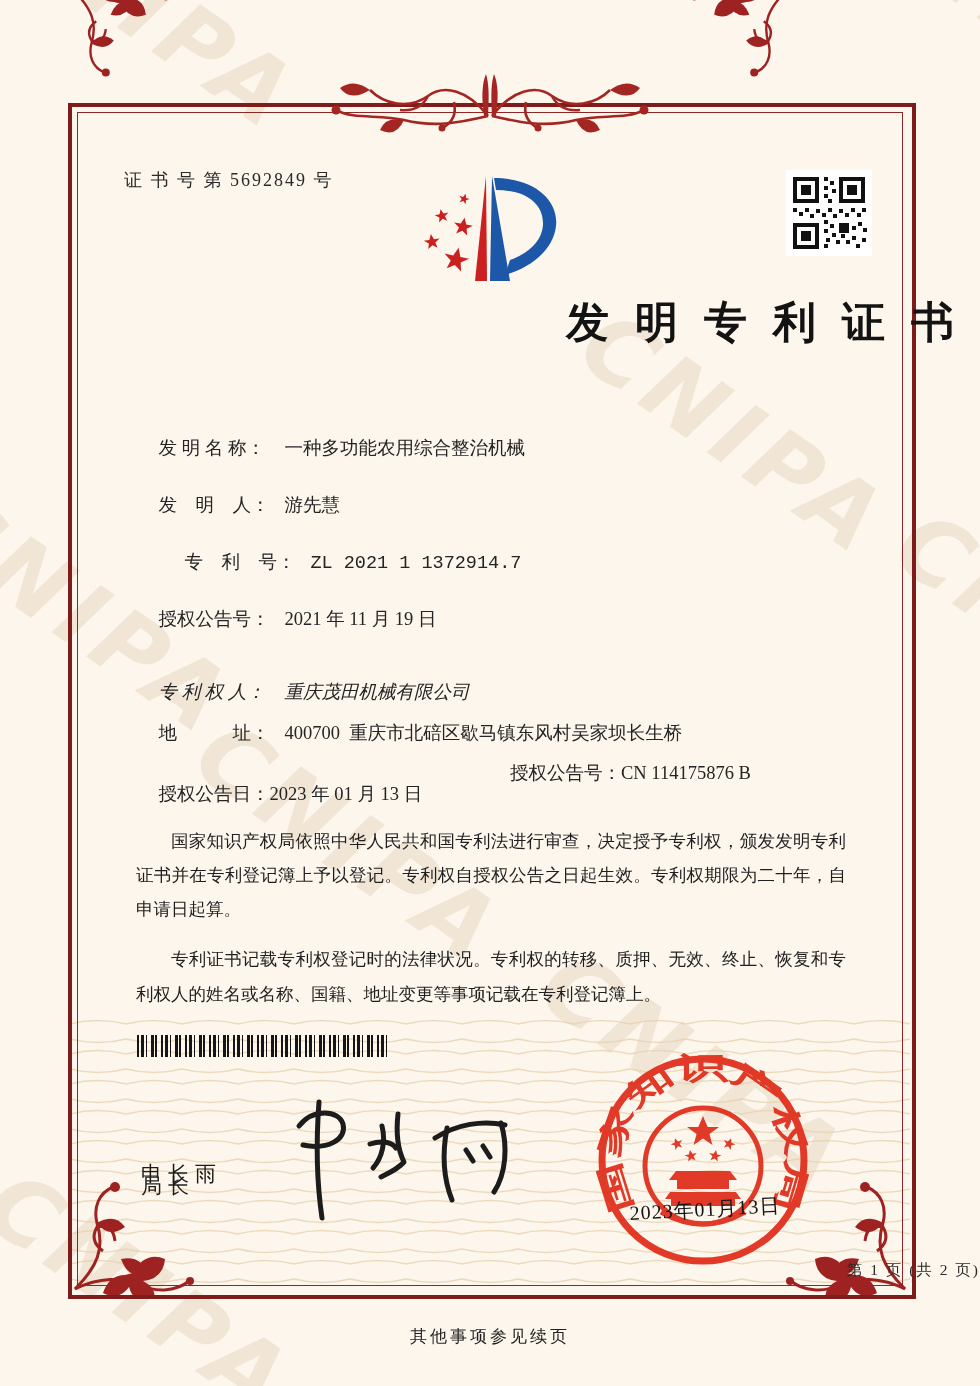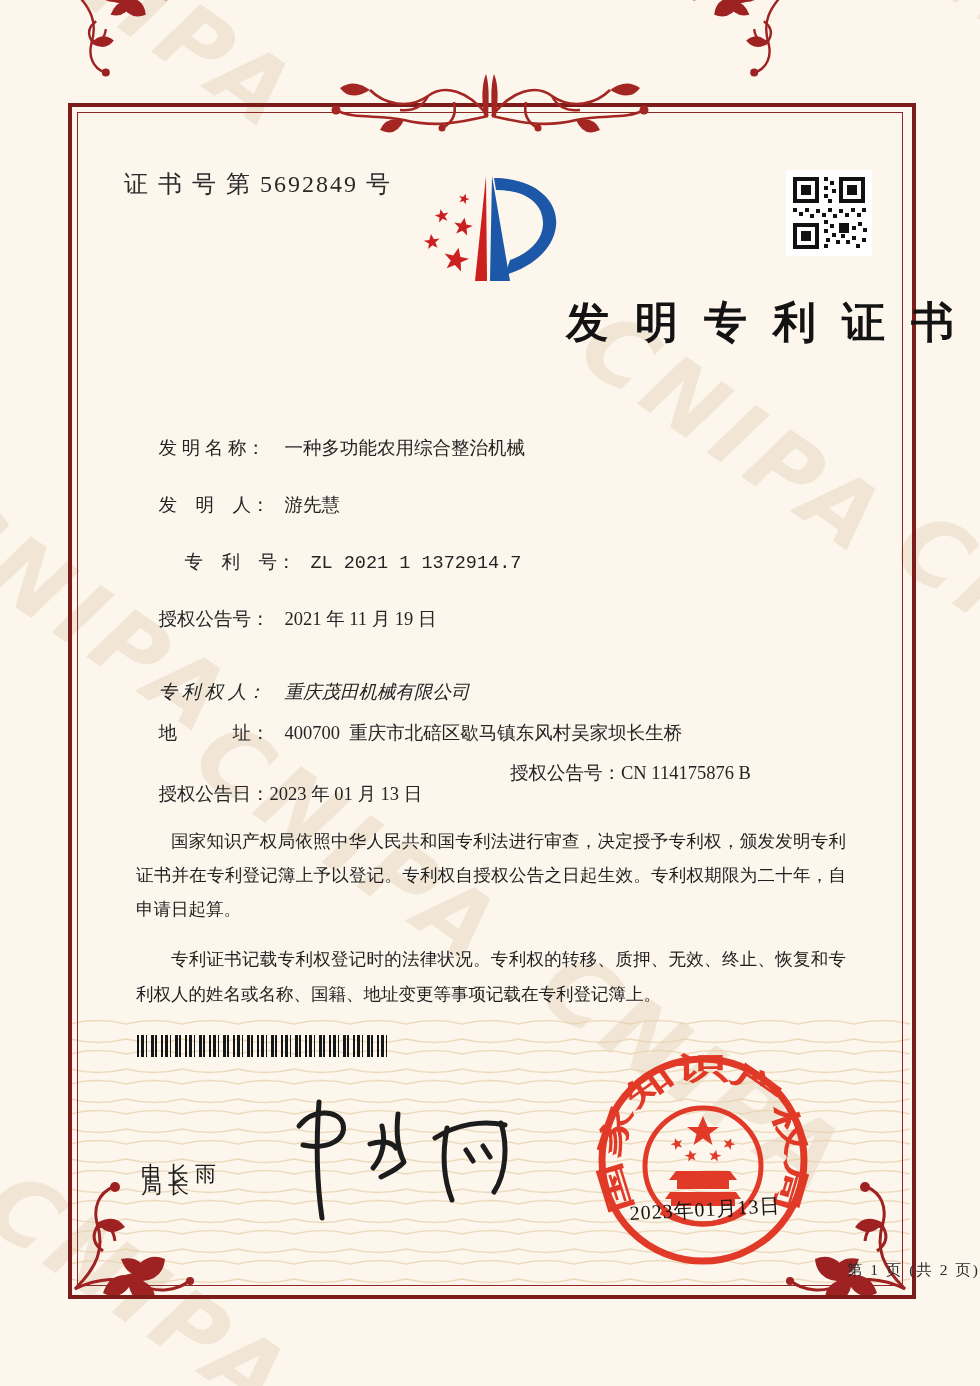--- a/index.html
+++ b/index.html
@@ -15,21 +15,21 @@
     color:rgba(199,168,128,0.20);transform:rotate(35deg);white-space:nowrap;
     pointer-events:none;user-select:none;
   }
   
   .frame-outer{position:absolute;left:68px;top:103px;width:840px;height:1188px;
     border:4px solid #7e1c1c;}
   .frame-inner{position:absolute;left:77px;top:112px;width:824px;height:1172px;
     border:1px solid #8d2626;}
   .ornament{position:absolute;pointer-events:none;}
   
-  .cert-no{position:absolute;left:124px;top:168px;font-size:24px;letter-spacing:2px;color:#2a2a2a;}
+  .cert-no{position:absolute;left:124px;top:168px;font-size:18px;letter-spacing:2px;color:#2a2a2a;}
   .logo{position:absolute;left:408px;top:150px;}
   .qr{position:absolute;left:786px;top:170px;background:#fff;}
   .title{position:absolute;left:0;right:0;top:294px;margin:0;text-align:right;
     font-size:43px;font-weight:700;letter-spacing:26px;padding-left:26px;color:#131313;}
   
   .field-row{position:absolute;left:140px;width:740px;font-size:18.5px;color:#242424;white-space:pre;}
   .field-label{display:inline-block;min-width:126px;}
   .grant-no{position:absolute;left:370px;top:0;white-space:pre;}
   
   .body-text{position:absolute;left:120px;top:808px;width:742px;font-size:17.5px;
@@ -271,14 +271,15 @@
         <rect x="84" y="130" width="52" height="9"></rect>
         <path d="M72 149 h76 l-5 -7 h-66 z"></path>
         <rect x="78" y="149" width="64" height="7"></rect>
       </g>
       <path d="M68 162 q42 24 84 0" fill="none" stroke="#df2b18" stroke-width="5"></path>
     </g>
   </svg>
   <div class="seal-date">2023年01月13日</div>
 
   <div class="page-num">第 1 页 (共 2 页)</div>
+  <div class="foot-note">其他事项参见续页</div>
 
 </div>
 
 </body></html>

